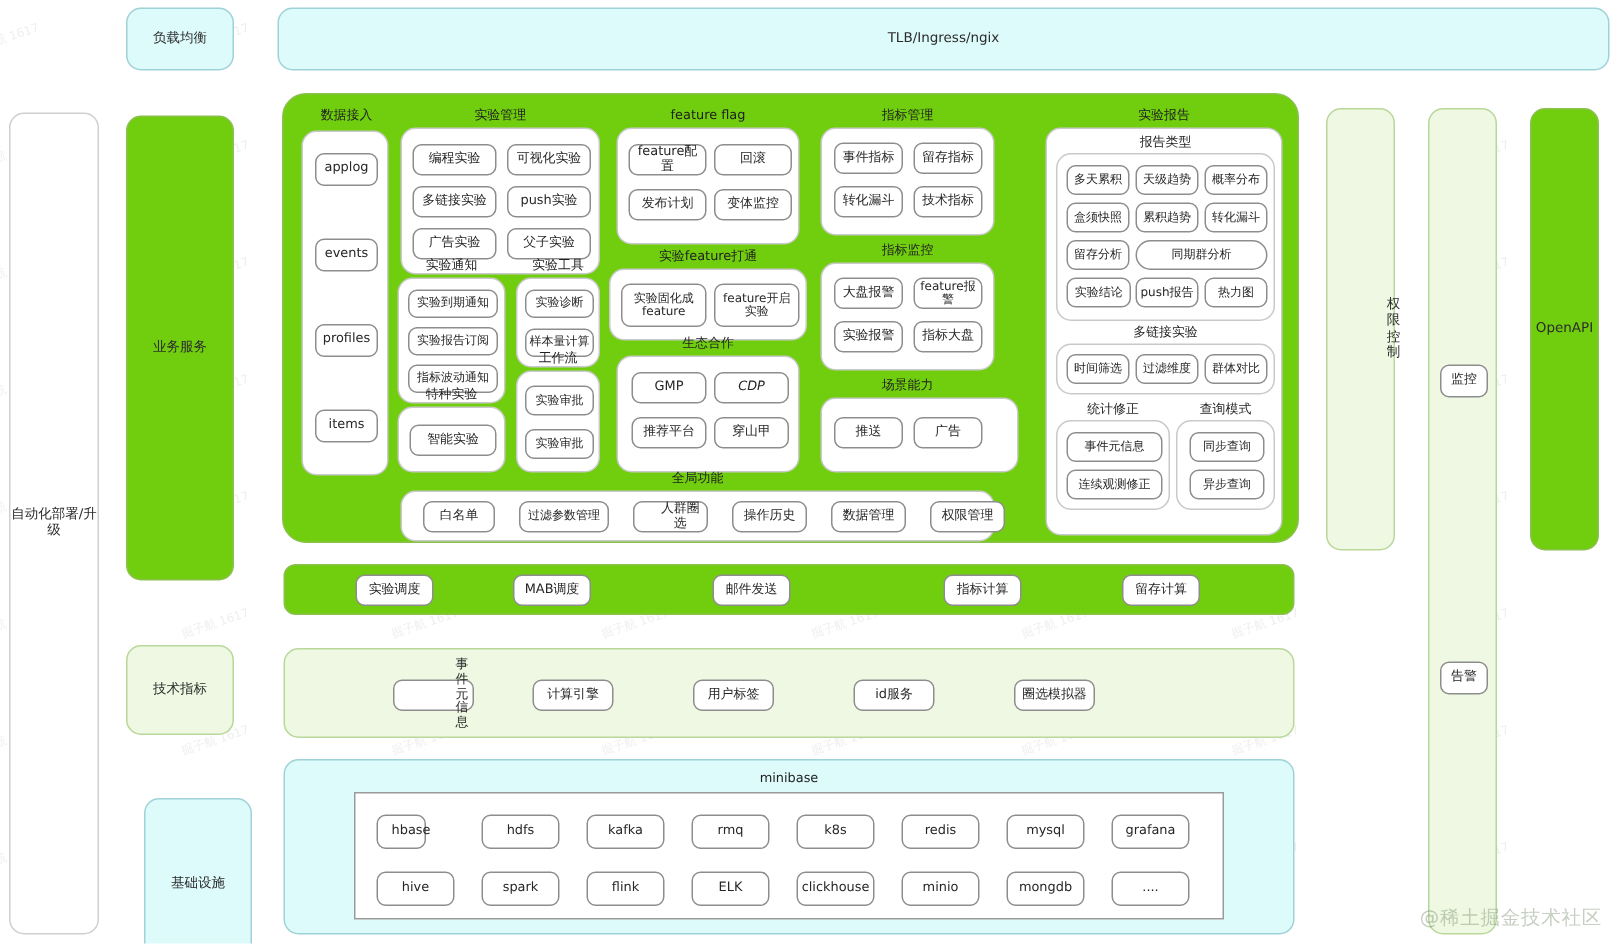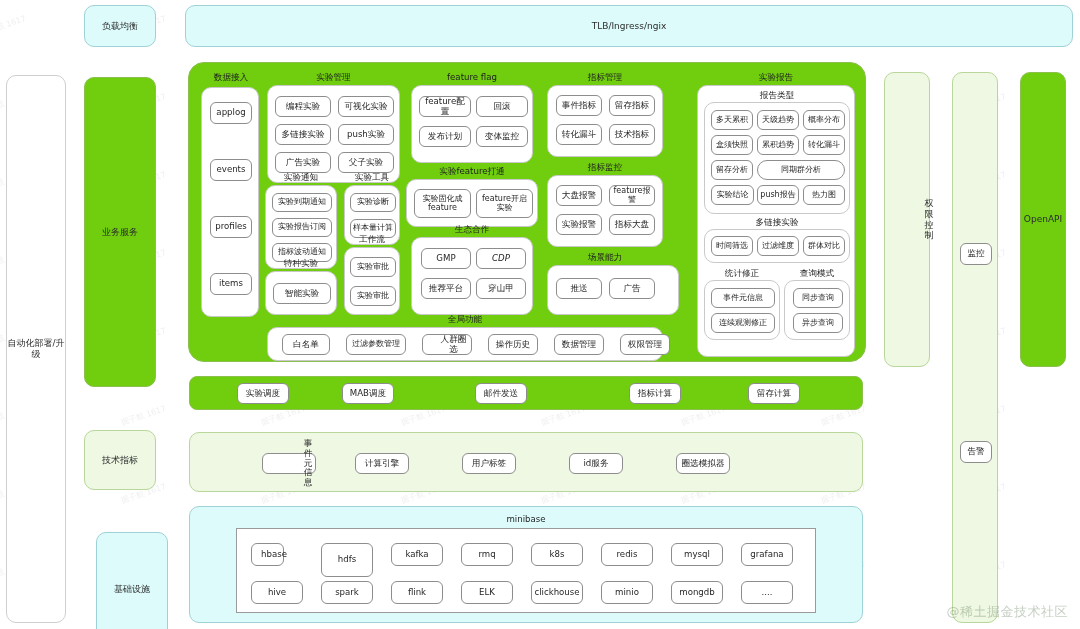--- a/index.html
+++ b/index.html
@@ -319,21 +319,21 @@
     <div class="chip" style="position:absolute; left:165px; top:20px; width:54px; height:21px;">计算引擎</div>
     <div class="chip" style="position:absolute; left:272px; top:20px; width:54px; height:21px;">用户标签</div>
     <div class="chip" style="position:absolute; left:379px; top:20px; width:54px; height:21px;">id服务</div>
     <div class="chip" style="position:absolute; left:486px; top:20px; width:54px; height:21px;">圈选模拟器</div>
   </div>
 
   <div class="box cyan-pale" style="left:189px; top:506px; width:674px; height:117px;">
     <div class="grp-title" style="left:0; top:8px; width:672px;">minibase</div>
     <div id="minibase-inner" class="plain-box" style="position:absolute; left:46px; top:21px; width:580px; height:85px; border-radius:0;">
         <div class="chip" style="position: absolute; left: 14px; top: 14px; width: 33px; height: 23px; padding-left: 15px;">hbase</div>
-        <div class="chip" style="position: absolute; left: 84px; top: 14px; width: 52px; height: 34px;">hdfs</div>
+        <div class="chip" style="position: absolute; left: 84px; top: 14px; width: 52px; height: 23px;">hdfs</div>
         <div class="chip" style="position: absolute; left: 154px; top: 14px; width: 52px; height: 23px;">kafka</div>
         <div class="chip" style="position: absolute; left: 224px; top: 14px; width: 52px; height: 23px;">rmq</div>
         <div class="chip" style="position: absolute; left: 294px; top: 14px; width: 52px; height: 23px;">k8s</div>
         <div class="chip" style="position: absolute; left: 364px; top: 14px; width: 52px; height: 23px;">redis</div>
         <div class="chip" style="position: absolute; left: 434px; top: 14px; width: 52px; height: 23px;">mysql</div>
         <div class="chip" style="position: absolute; left: 504px; top: 14px; width: 52px; height: 23px;">grafana</div>
         <div class="chip" style="position: absolute; left: 14px; top: 52px; width: 52px; height: 23px;">hive</div>
         <div class="chip" style="position: absolute; left: 84px; top: 52px; width: 52px; height: 23px;">spark</div>
         <div class="chip" style="position: absolute; left: 154px; top: 52px; width: 52px; height: 23px;">flink</div>
         <div class="chip" style="position: absolute; left: 224px; top: 52px; width: 52px; height: 23px;">ELK</div>

